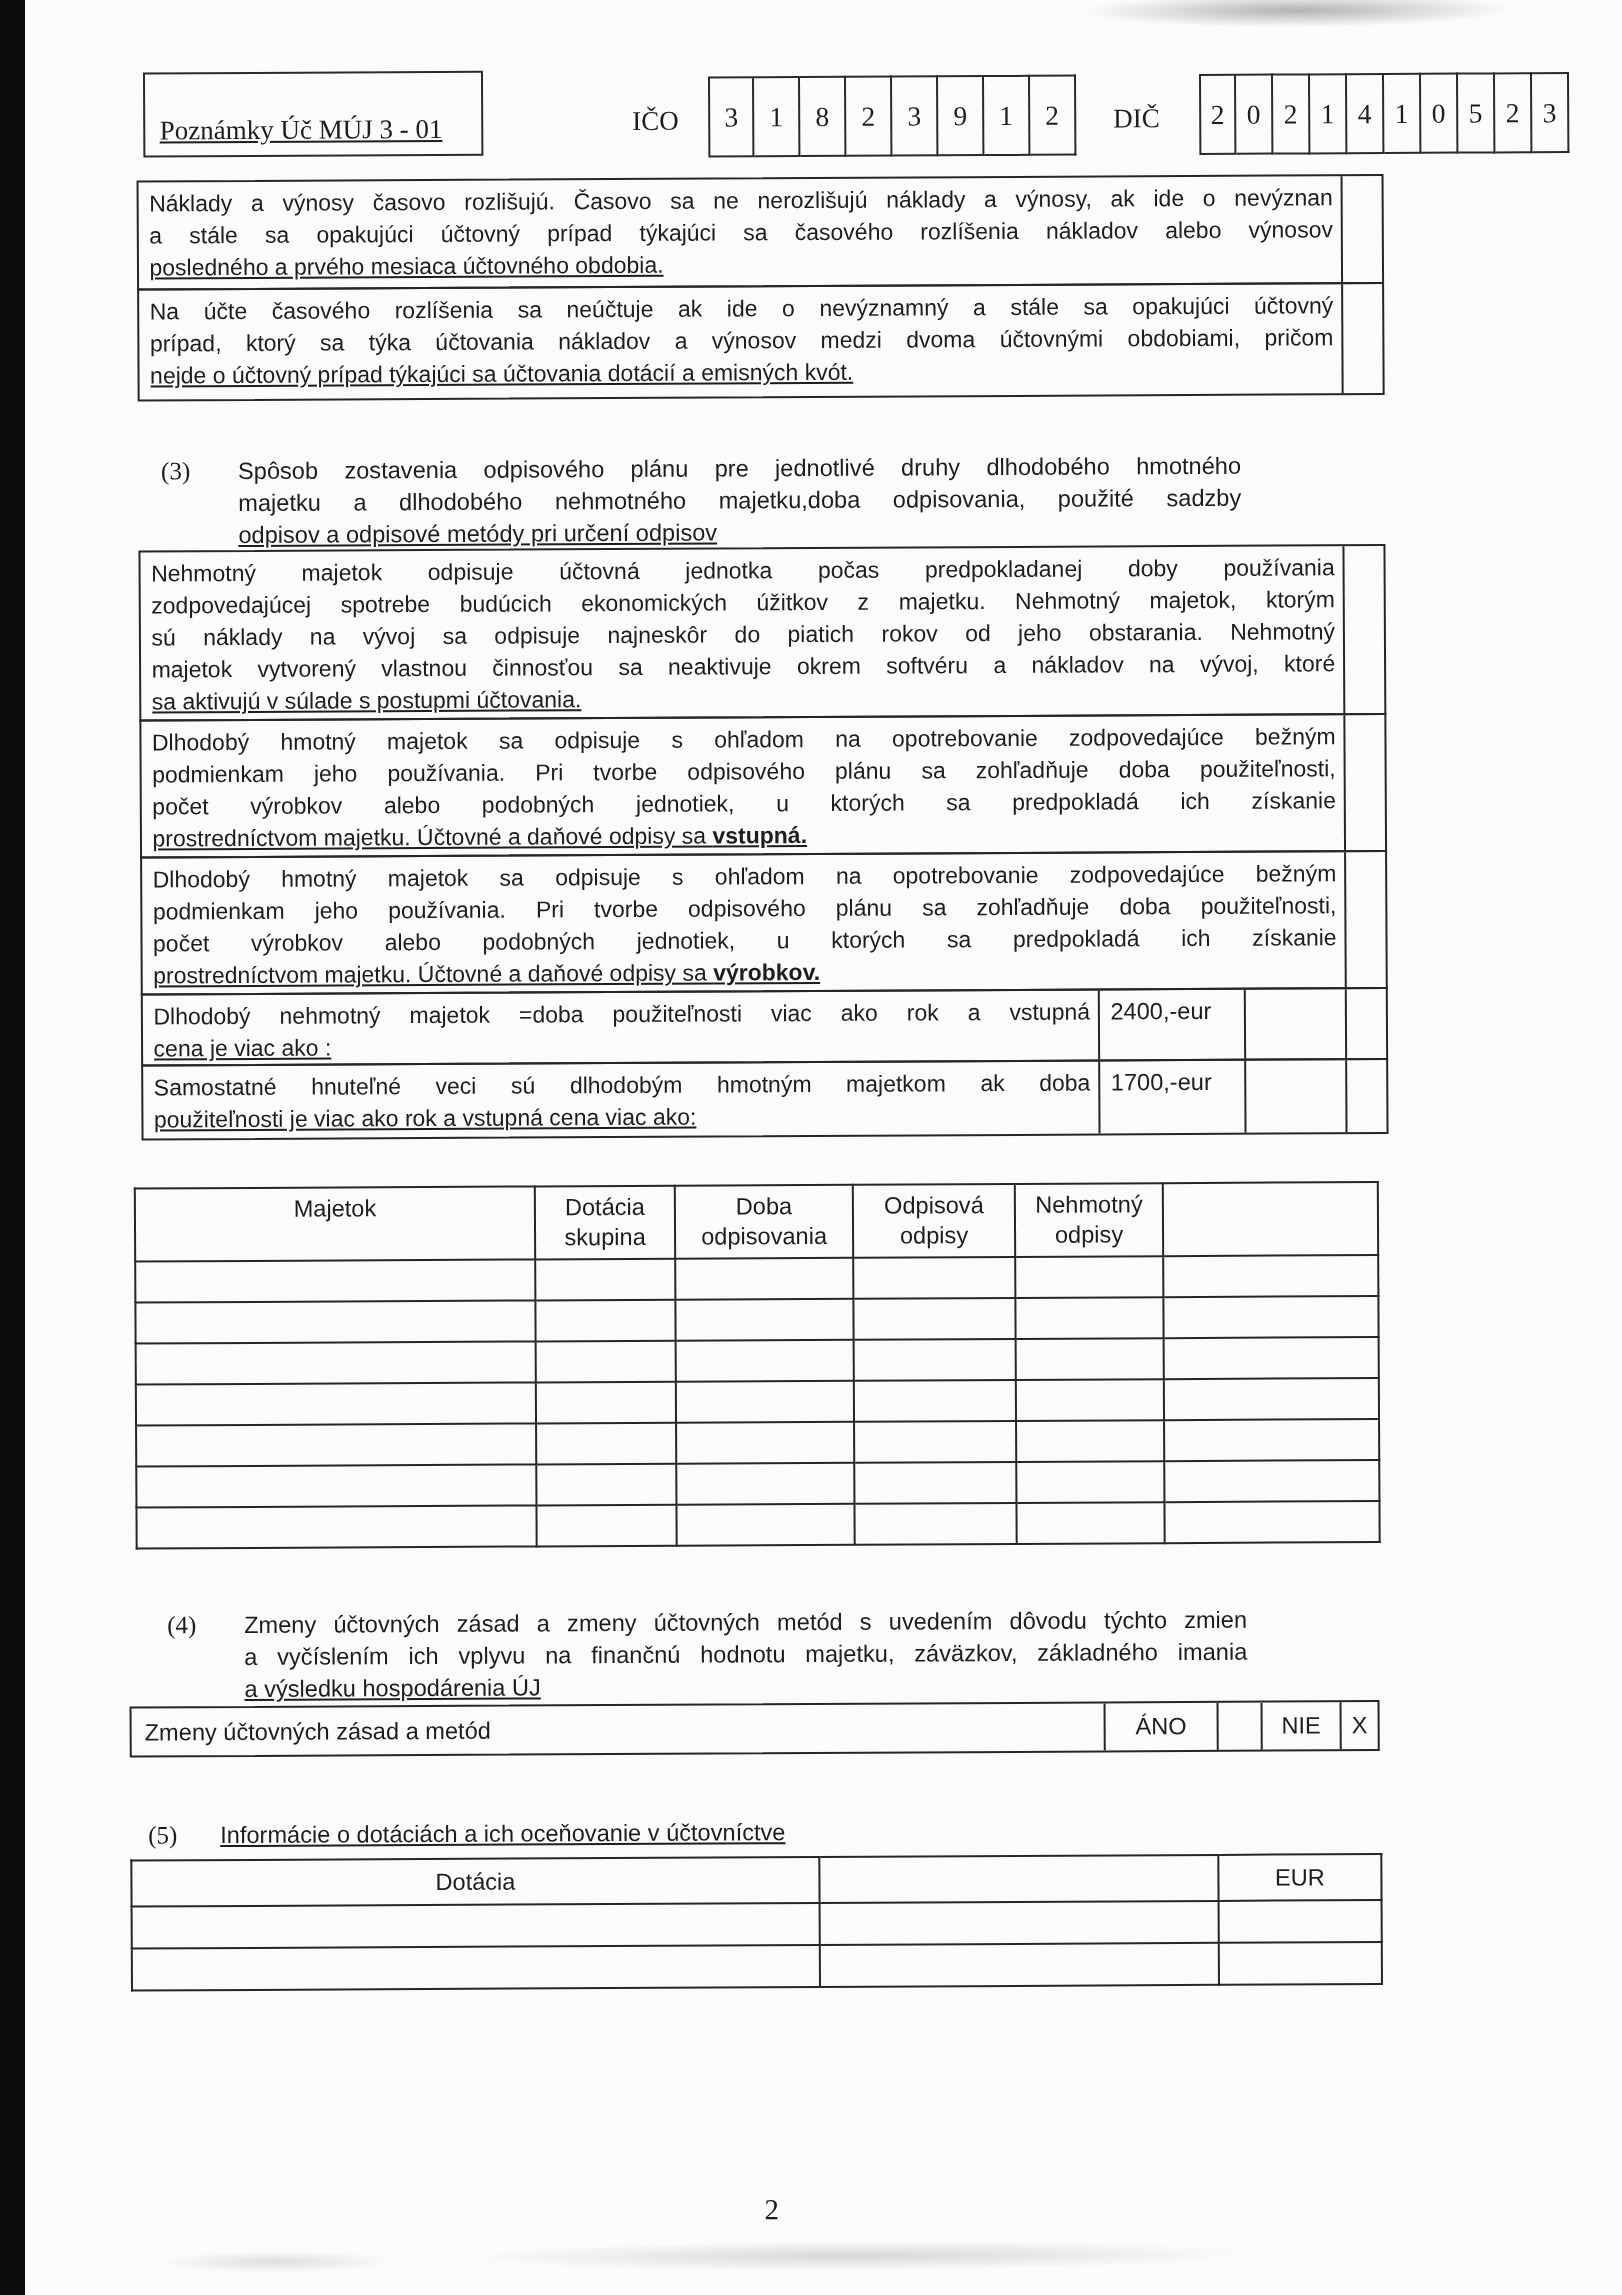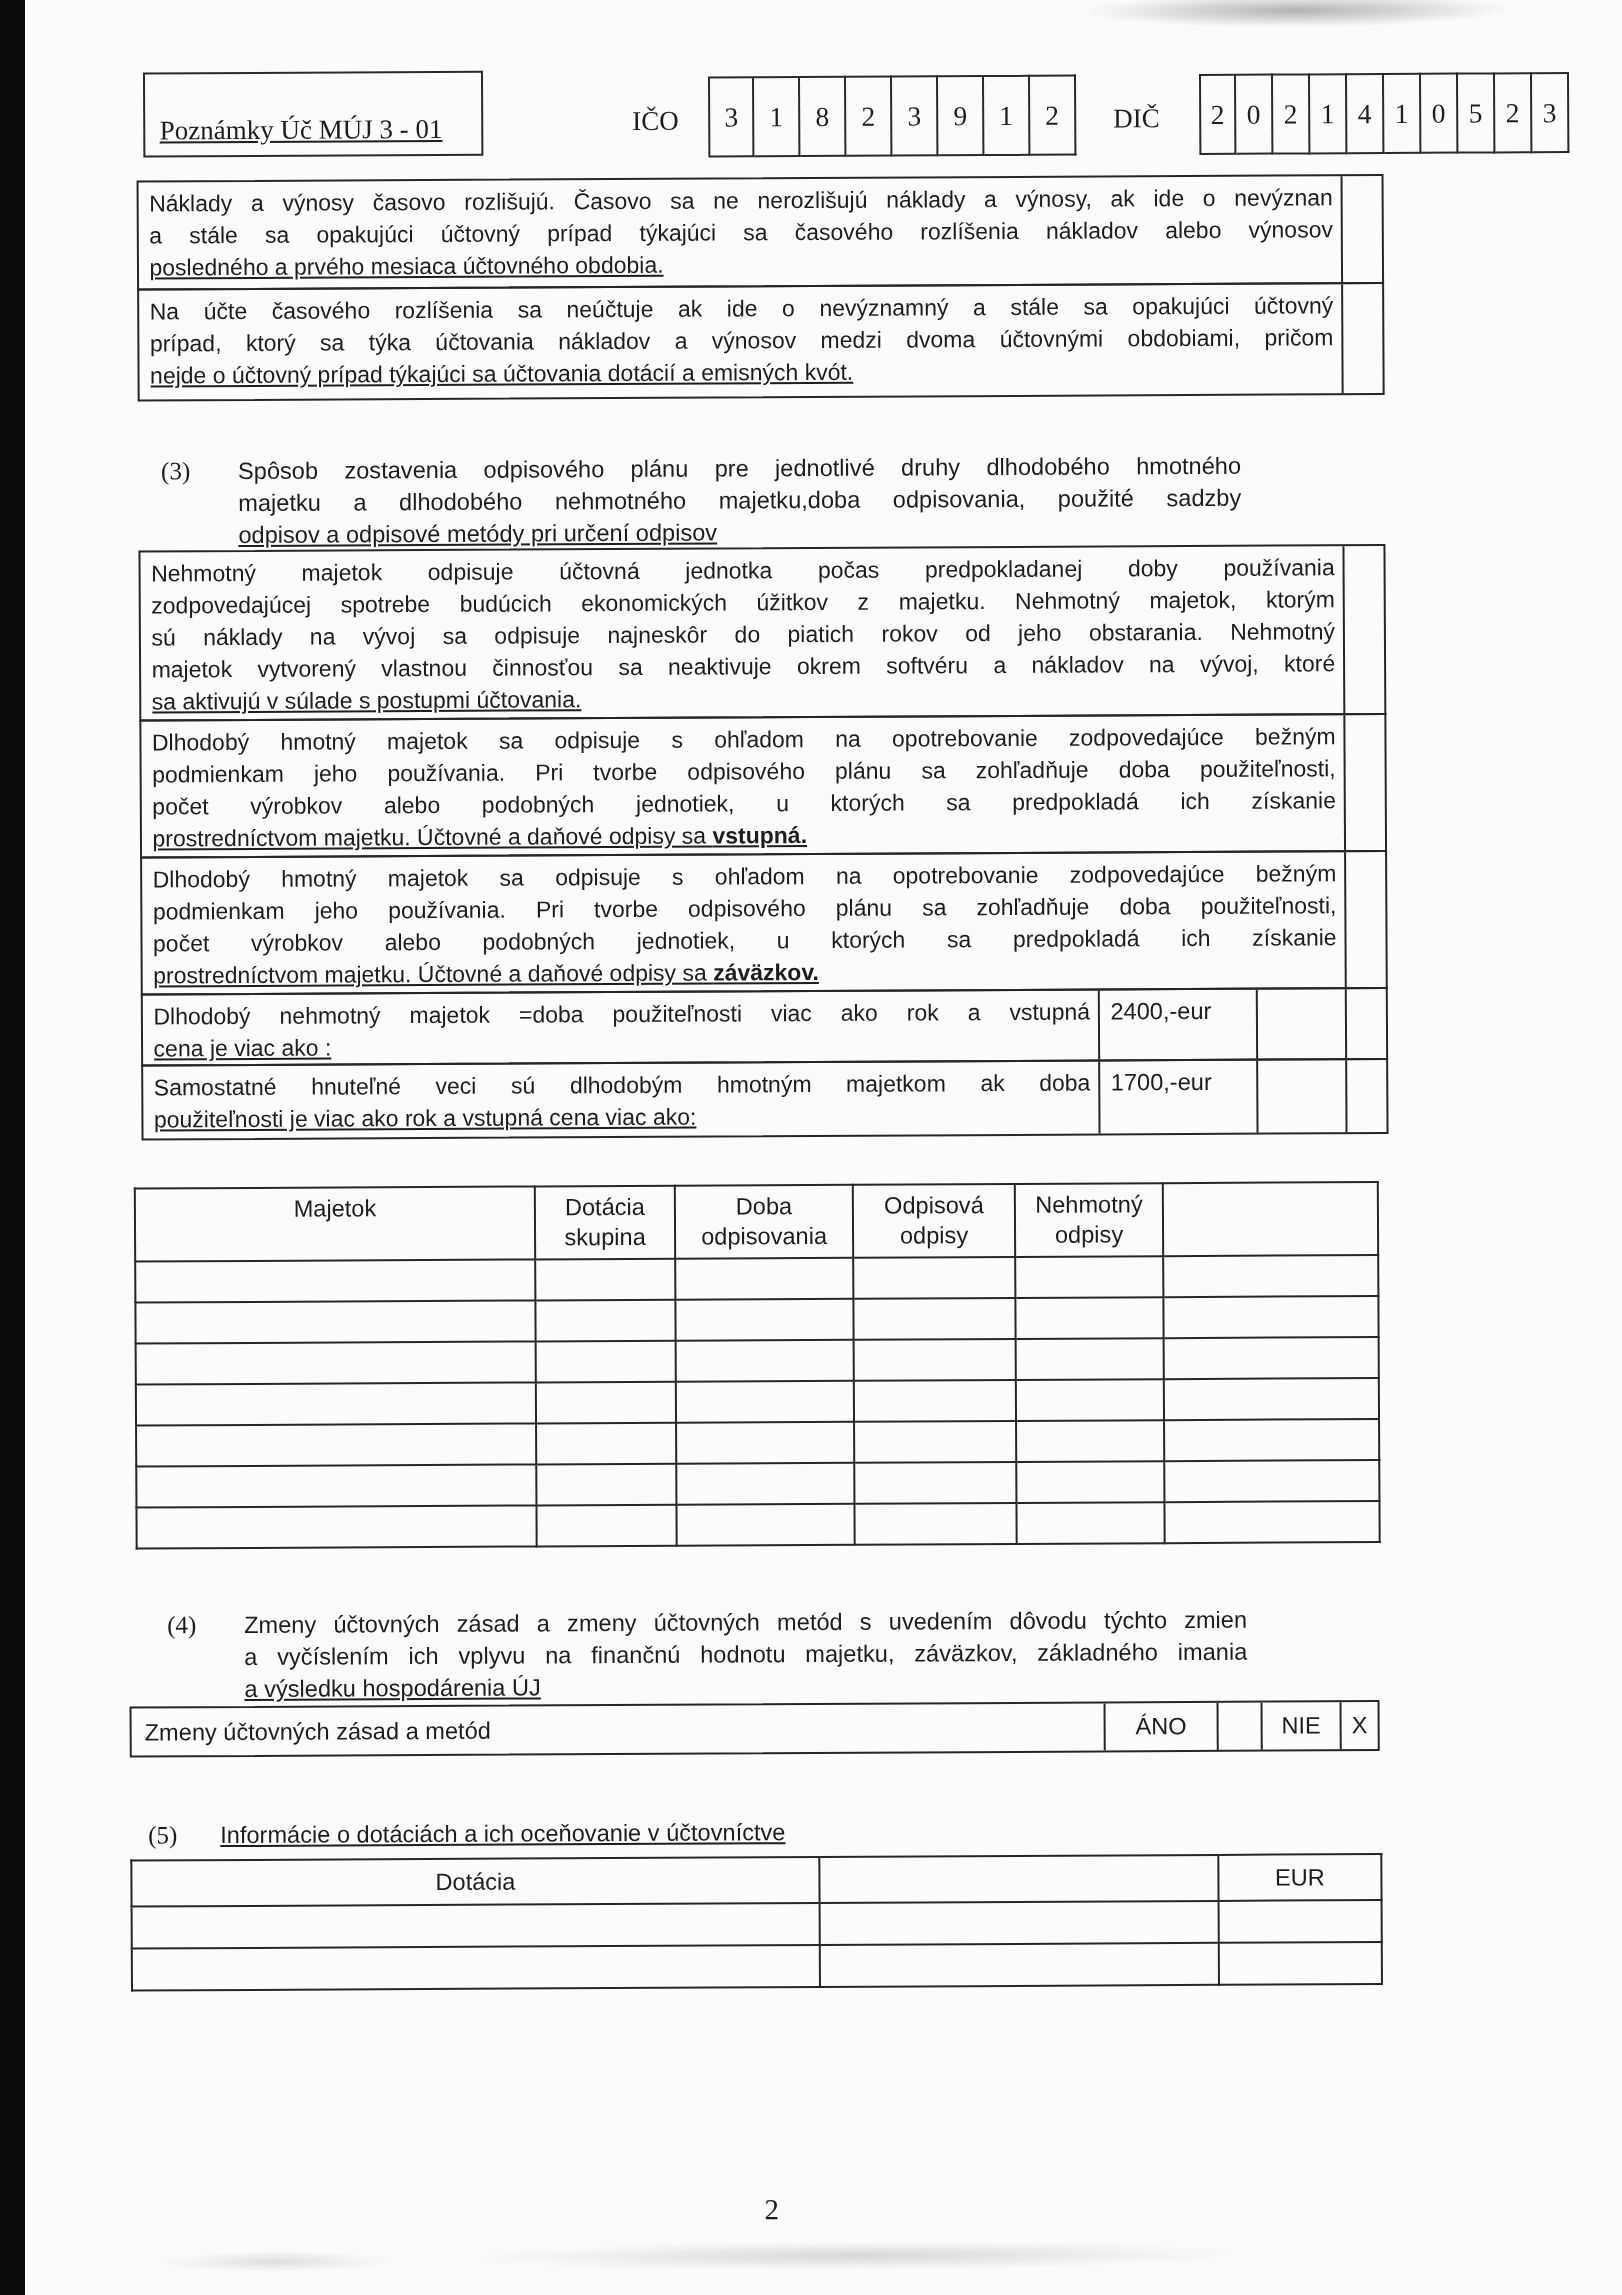--- a/index.html
+++ b/index.html
@@ -47,21 +47,21 @@
 
   
   .stack { position:absolute; }
   .block { display:flex; border:2px solid #262626; background:transparent; }
   .block + .block { margin-top:-2px; }
   .txt { flex:1; padding:5.2px 7.9px 2.6px 10.5px; min-width:0; }
   .line { font-size:23px; line-height:32px; white-space:nowrap; overflow:hidden; }
   .j { white-space:normal; text-align:justify; text-align-last:justify; }
   .u { text-decoration:underline; }
   .chk { width:41px; flex:none; border-left:2px solid #262626; }
-  .val { width:160px; flex:none; border-left:2px solid #262626; border-right:2px solid #262626;
+  .val { width:148px; flex:none; border-left:2px solid #262626; border-right:2px solid #262626;
          font-size:23.6px; padding:7.9px 0 0 10.5px; }
   .spacer { flex:1; }
   .txt-fixed { flex:none; width:955px; padding:5.2px 7.9px 2.6px 10.5px; }
 
   
   .heading { position:absolute; display:flex; }
   .hnum { flex:none; width:77px; font-family:"Liberation Serif", serif; font-size:25px; line-height:32px; }
   .hbody { flex:1; min-width:0; }
   .hline { font-size:23.6px; line-height:32px; white-space:nowrap; }
 
@@ -177,21 +177,21 @@
         <div class="line u"><span>prostredníctvom majetku. Účtovné a daňové odpisy sa </span><b>vstupná.</b></div>
       </div>
       <div class="chk"></div>
     </div>
 
     <div class="block" style="height:139px">
       <div class="txt">
         <div class="line j">Dlhodobý hmotný majetok sa odpisuje s ohľadom na opotrebovanie zodpovedajúce bežným</div>
         <div class="line j">podmienkam jeho používania. Pri tvorbe odpisového plánu sa zohľadňuje doba použiteľnosti,</div>
         <div class="line j">počet  výrobkov  alebo  podobných  jednotiek,  u  ktorých  sa  predpokladá  ich  získanie</div>
-        <div class="line u"><span>prostredníctvom majetku. Účtovné a daňové odpisy sa </span><b>záväzkov.</b></div>
+        <div class="line u"><span>prostredníctvom majetku. Účtovné a daňové odpisy sa </span><b>výrobkov.</b></div>
       </div>
       <div class="chk"></div>
     </div>
 
     <div class="block" style="height:73px">
       <div class="txt-fixed">
         <div class="line j">Dlhodobý  nehmotný  majetok  =doba  použiteľnosti  viac  ako  rok  a  vstupná</div>
         <div class="line u">cena je  viac ako :</div>
       </div>
       <div class="val">2400,-eur</div>

